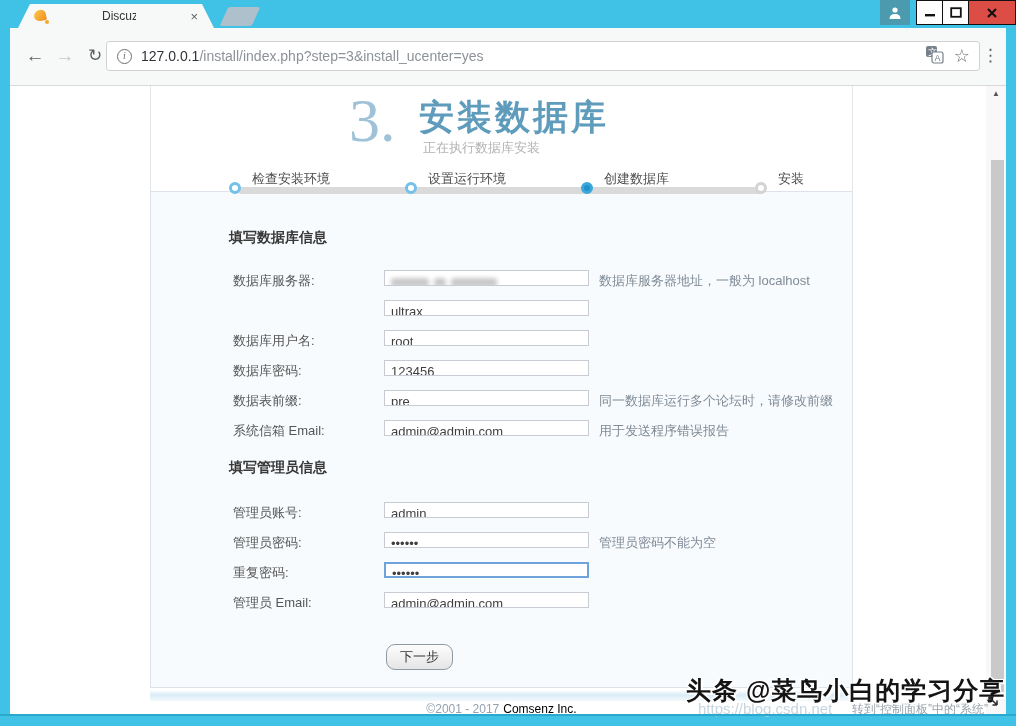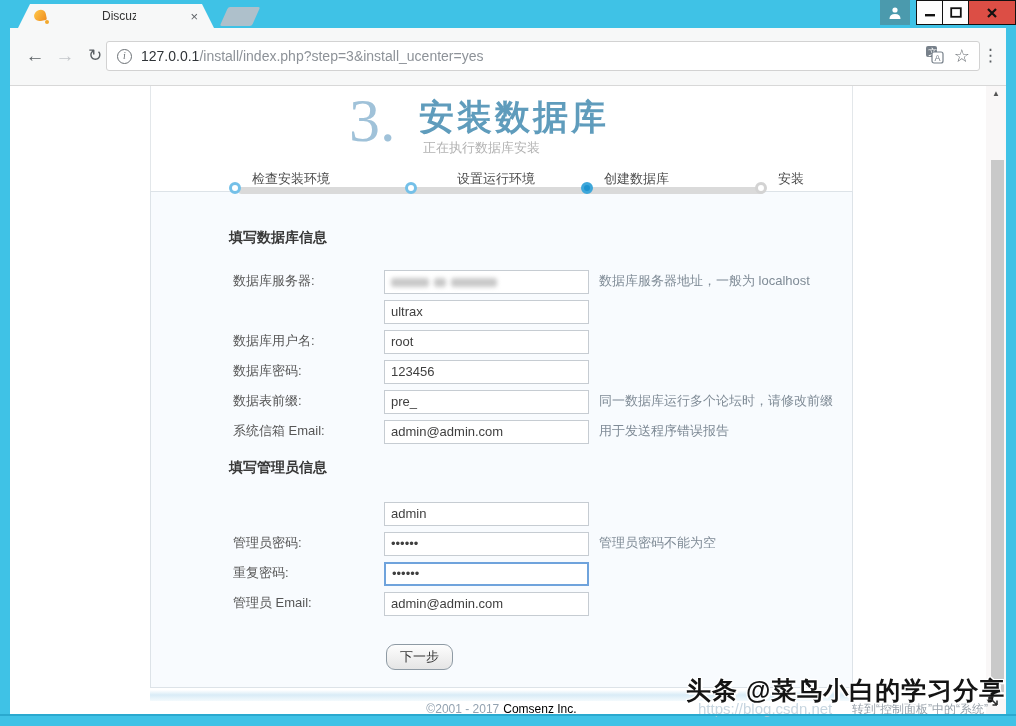--- a/index.html
+++ b/index.html
@@ -60,21 +60,21 @@
   .step-dot.pending { border-color:#d3d3d3; }
   .step-label { position:absolute; top:84px; font-size:13px; color:#4c4c4c; white-space:nowrap; z-index:2; }
 
   .panel { position:absolute; left:-1px; top:105px; width:703px; height:497px; background:#f8fbfe; border:1px solid #dde3e8; }
   .section-heading { position:absolute; left:78px; font-size:14px; font-weight:bold; color:#383838; }
   #heading-0 { top:37px; } #heading-1 { top:267px; }
   .rows { position:absolute; left:0; width:703px; }
   #rows-0 { top:75px; } #rows-1 { top:307px; }
   .form-row { position:relative; height:30px; }
   .form-label { position:absolute; left:82px; top:0; width:150px; line-height:27px; font-size:13px; color:#565656; }
-  .form-input { position:absolute; left:233px; top:3px; width:205px; height:24px; background:#fff; border:1px solid #c6ccd2;
+  .form-input { position:absolute; left:233px; top:3px; width:205px; height:16px; background:#fff; border:1px solid #c6ccd2;
                 font-size:13px; color:#3f3f3f; line-height:22px; padding:0 6px; white-space:nowrap; overflow:hidden; }
   .form-input.focused { border:2px solid #6fa3dc; line-height:20px; }
   .blob { display:inline-block; height:9px; background:#c9c9c9; border-radius:3px; margin:7px 5px 0 0; filter:blur(2px); vertical-align:top; }
   .form-hint { position:absolute; left:448px; top:0; line-height:27px; font-size:13px; color:#7f8b96; white-space:nowrap; }
   .next-btn { position:absolute; left:235px; top:452px; padding:3px 13px; font-size:13px; color:#333;
               background:linear-gradient(#fdfdfd,#e5e5e5); border:1px solid #8e9aa4; border-radius:9px; font-family:"Liberation Sans", sans-serif; }
 
   .strip { position:absolute; left:140px; top:604px; width:703px; height:11px;
            background:linear-gradient(to bottom,#ffffff,#d9ecf7 45%,#f4fafd); }
   .footer { position:absolute; left:140px; top:616px; width:703px; text-align:center; font-size:12px; color:#93a2b0; }
@@ -160,21 +160,21 @@
     <div class="wizard">
       <div class="big-num">3.</div>
       <div class="wz-title">安装数据库</div>
       <div class="wz-sub">正在执行数据库安装</div>
 
       <div class="steps">
         <div class="step-bar"></div>
       <div class="step-dot done" style="left: 78px;"></div>
           <div class="step-label" style="left: 101px;">检查安装环境</div>
           <div class="step-dot done" style="left: 254px;"></div>
-          <div class="step-label" style="left: 277px; margin-left: 29px;">设置运行环境</div>
+          <div class="step-label" style="left: 277px;">设置运行环境</div>
           <div class="step-dot active" style="left: 430px;"></div>
           <div class="step-label" style="left: 453px;">创建数据库</div>
           <div class="step-dot pending" style="left: 604px;"></div>
           <div class="step-label" style="left: 627px;">安装</div>
         </div>
 
       <div class="panel">
         <div class="section-heading" id="heading-0">填写数据库信息</div>
         <div class="rows" id="rows-0">
   <div class="form-row">
@@ -208,20 +208,21 @@
 
   <div class="form-row">
     <span class="form-label">系统信箱 Email:</span>
     <div class="form-input">admin@admin.com</div>
     <span class="form-hint">用于发送程序错误报告</span>
   </div>
 </div>
         <div class="section-heading" id="heading-1">填写管理员信息</div>
         <div class="rows" id="rows-1">
   <div class="form-row">
+    <span class="form-label">管理员账号:</span>
     <div class="form-input">admin</div>
 
   </div>
 
   <div class="form-row">
     <span class="form-label">管理员密码:</span>
     <div class="form-input">••••••</div>
     <span class="form-hint">管理员密码不能为空</span>
   </div>
 

